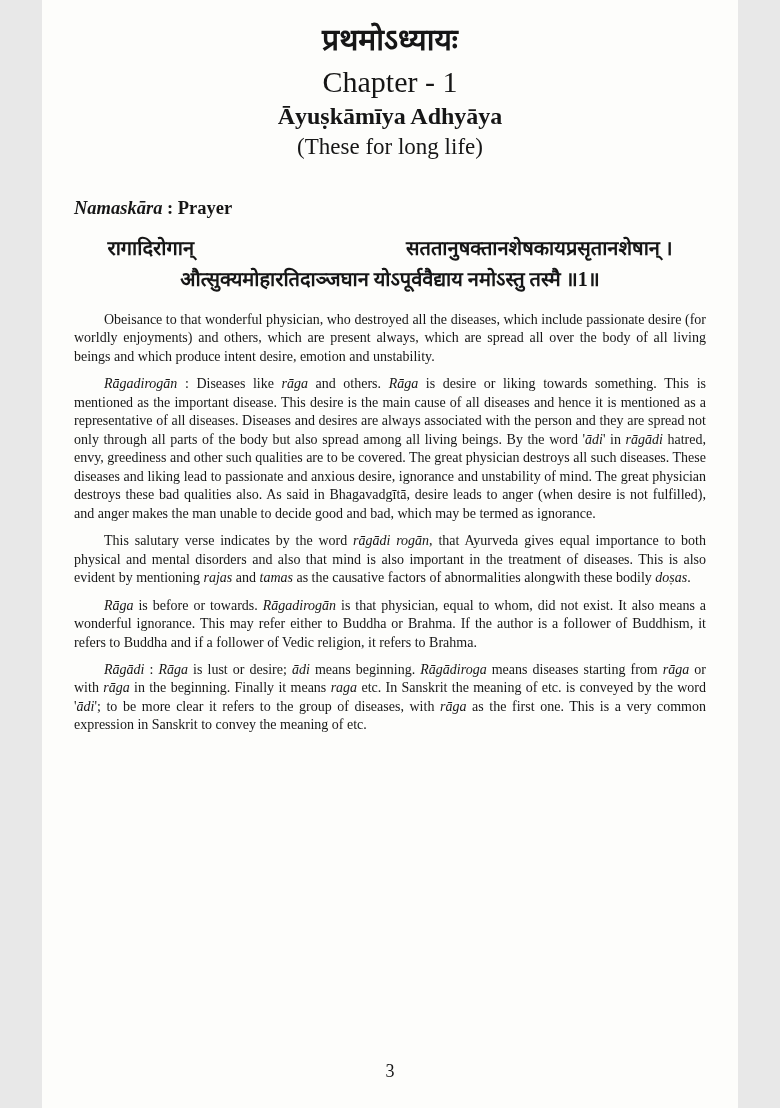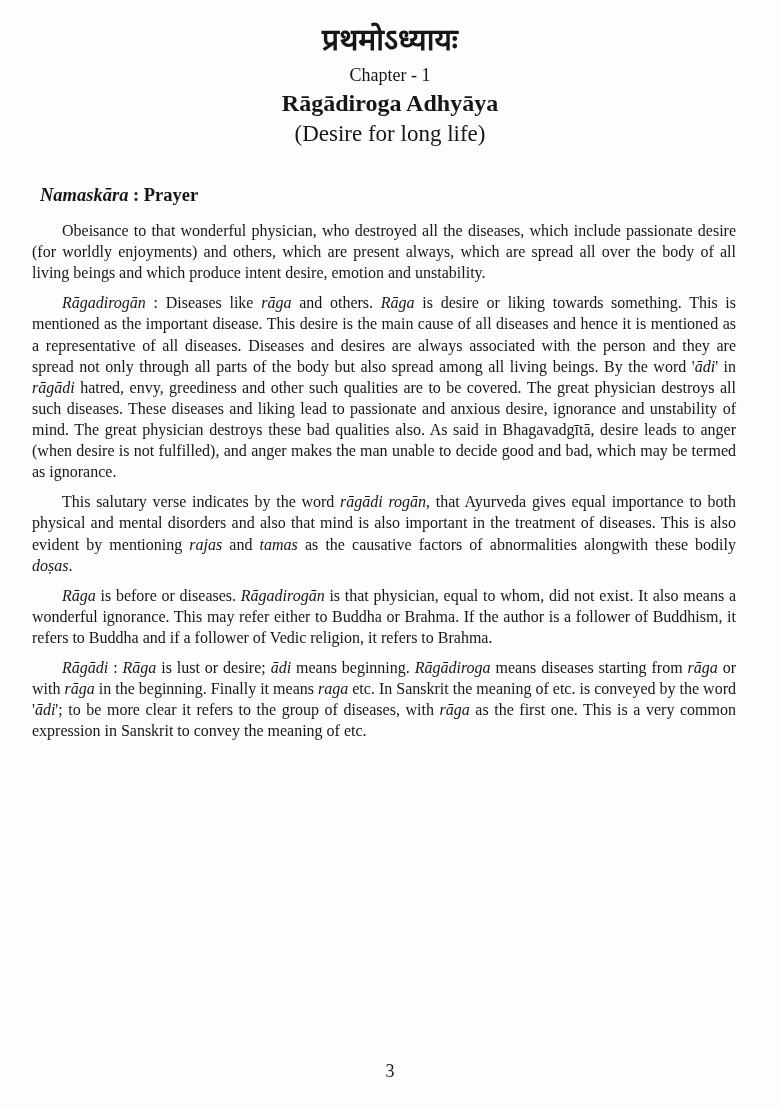--- a/index.html
+++ b/index.html
@@ -1,106 +1,113 @@
 <!DOCTYPE html>
 <html><head>
 <meta charset="utf-8">
 <style>
   html, body { margin: 0; padding: 0; background: #e8e8e8; }
   .page {
     position: relative;
-    width: 780px;
+    width: 696px;
     height: 1108px;
     margin: 0 auto;
     background: #fdfdfb;
     font-family: "Liberation Serif", "DejaVu Serif", serif;
     color: #161616;
     box-sizing: border-box;
     padding: 16px 32px 0 32px;
     overflow: hidden;
   }
   .center { text-align: center; }
   .title-dev {
     font-size: 30px;
     font-weight: bold;
     margin: 2px 0 6px 0;
   }
   .chapter-line {
-    font-size: 18px;
+    font-size: 30px;
     margin: 0 0 4px 0;
   }
   .chapter-title {
     font-size: 24px;
     font-weight: bold;
     margin: 0 0 4px 0;
   }
   .chapter-subtitle {
     font-size: 23px;
     margin: 0 0 38px 0;
   }
   .section-heading {
     font-size: 18.5px;
     font-weight: bold;
-    margin: 0 0 14px 8px;
+    margin: 0 0 14px 0;
   }
   .section-heading em { font-style: italic; }
   .verse {
     font-size: 20px;
     font-weight: bold;
     margin: 0 auto 16px auto;
     line-height: 1.55;
   }
   .verse-line1 {
     display: flex;
     justify-content: space-between;
     width: 565px;
     margin: 0 auto;
   }
   .verse-line2 {
     text-align: center;
   }
   .body-text { }
   .para {
-    font-size: 16px;
+    font-size: 14px;
     line-height: 1.32;
     text-align: justify;
     text-indent: 30px;
-    margin: 0 12px 9px 0;
+    margin: 0 0 9px 0;
   }
   .para em { }
   .page-number {
     position: absolute;
     bottom: 26px;
     left: 0;
     width: 100%;
     text-align: center;
     font-size: 18px;
   }
 </style>
 </head>
 <body>
 
 <div class="page">
 
   <div class="title-dev center">प्रथमोऽध्यायः</div>
 
   <div class="chapter-line center">Chapter - 1</div>
 
-  <div class="chapter-title center">Rāgādiroga Adhyāya</div>
+  <div class="chapter-title center">Āyuṣkāmīya Adhyāya</div>
 
-  <div class="chapter-subtitle center">(Desire for long life)</div>
+  <div class="chapter-subtitle center">(These for long life)</div>
 
   <div class="section-heading">
     <em>Namaskāra</em><span> : Prayer</span>
   </div>
 
+  <div class="verse">
+    <div class="verse-line1">
+      <span>रागादिरोगान्</span>
+      <span>सततानुषक्तानशेषकायप्रसृतानशेषान् ।</span>
+    </div>
+    <div class="verse-line2">औत्सुक्यमोहारतिदाञ्जघान योऽपूर्ववैद्याय नमोऽस्तु तस्मै ॥1॥</div>
+  </div>
 
   <div class="body-text">
       <p class="para"><span>Obeisance to that wonderful physician, who destroyed all the diseases, which include passionate desire (for worldly enjoyments) and others, which are present always, which are spread all over the body of all living beings and which produce intent desire, emotion and unstability.</span></p>
       <p class="para"><em>Rāgadirogān</em><span> : Diseases like </span><em>rāga</em><span> and others. </span><em>Rāga</em><span> is desire or liking towards something. This is mentioned as the important disease. This desire is the main cause of all diseases and hence it is mentioned as a representative of all diseases. Diseases and desires are always associated with the person and they are spread not only through all parts of the body but also spread among all living beings. By the word '</span><em>ādi</em><span>' in </span><em>rāgādi</em><span> hatred, envy, greediness and other such qualities are to be covered. The great physician destroys all such diseases. These diseases and liking lead to passionate and anxious desire, ignorance and unstability of mind. The great physician destroys these bad qualities also. As said in Bhagavadgītā, desire leads to anger (when desire is not fulfilled), and anger makes the man unable to decide good and bad, which may be termed as ignorance.</span></p>
       <p class="para"><span>This salutary verse indicates by the word </span><em>rāgādi rogān</em><span>, that Ayurveda gives equal importance to both physical and mental disorders and also that mind is also important in the treatment of diseases. This is also evident by mentioning </span><em>rajas</em><span> and </span><em>tamas</em><span> as the causative factors of abnormalities alongwith these bodily </span><em>doṣas</em><span>.</span></p>
-      <p class="para"><em>Rāga</em><span> is before or diseases. </span><em>Rāgadirogān</em><span> is that physician, equal to whom, did not exist. It also means a wonderful ignorance. This may refer either to Buddha or Brahma. If the author is a follower of Buddhism, it refers to Buddha and if a follower of Vedic religion, it refers to Brahma.</span></p>
+      <p class="para"><em>Rāga</em><span> is before or towards. </span><em>Rāgadirogān</em><span> is that physician, equal to whom, did not exist. It also means a wonderful ignorance. This may refer either to Buddha or Brahma. If the author is a follower of Buddhism, it refers to Buddha and if a follower of Vedic religion, it refers to Brahma.</span></p>
       <p class="para"><em>Rāgādi</em><span> : </span><em>Rāga</em><span> is lust or desire; </span><em>ādi</em><span> means beginning. </span><em>Rāgādiroga</em><span> means diseases starting from </span><em>rāga</em><span> or with </span><em>rāga</em><span> in the beginning. Finally it means </span><em>raga</em><span> etc. In Sanskrit the meaning of etc. is conveyed by the word '</span><em>ādi</em><span>'; to be more clear it refers to the group of diseases, with </span><em>rāga</em><span> as the first one. This is a very common expression in Sanskrit to convey the meaning of etc.</span></p>
     </div>
 
   <div class="page-number">3</div>
 
 </div>
 
 </body></html>

